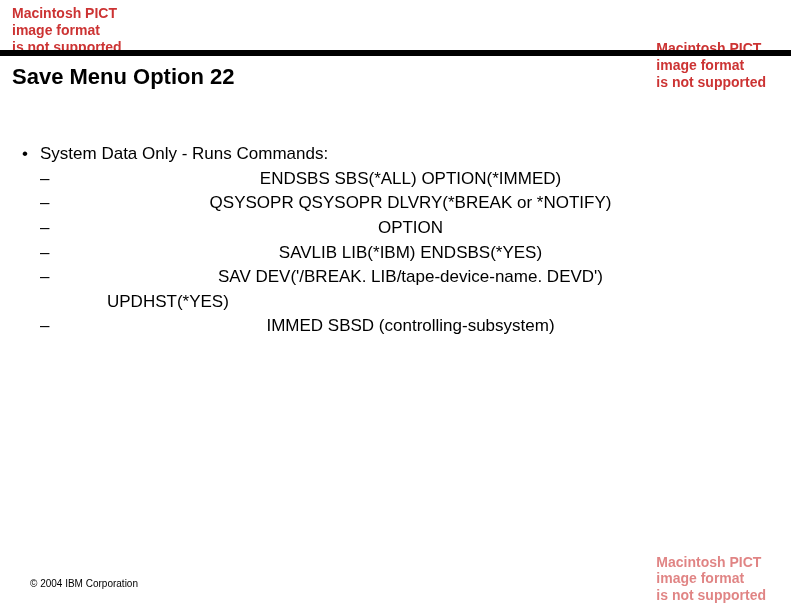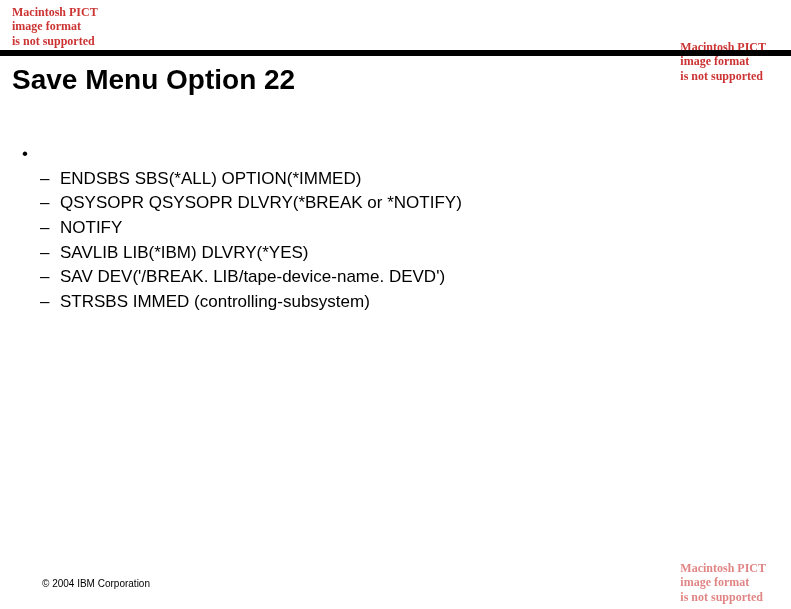--- a/index.html
+++ b/index.html
@@ -8,42 +8,42 @@
     width: 791px;
     height: 609px;
     background: #ffffff;
     font-family: Arial, Helvetica, sans-serif;
     color: #000000;
     position: relative;
     overflow: hidden;
   }
   .pict-warning {
     position: absolute;
-    font-family: Liberation Serif, serif;
-    font-size: 12px;
+    font-family: Liberation Sans, sans-serif;
+    font-size: 14px;
     line-height: 1.2;
     color: #cc3333;
     font-weight: bold;
   }
   .pict-tl { top: 5px; left: 12px; }
   .pict-tr { top: 40px; right: 25px; }
   .pict-br { bottom: 5px; right: 25px; opacity: 0.6; }
   .black-bar {
     position: absolute;
     top: 50px;
     left: 0;
     width: 100%;
     height: 6px;
     background: #000000;
   }
   .heading {
     position: absolute;
     top: 64px;
     left: 12px;
-    font-size: 28px;
+    font-size: 22px;
     font-weight: bold;
   }
   .content {
     position: absolute;
     top: 142px;
     left: 22px;
     right: 30px;
     font-size: 17px;
     line-height: 1.45;
   }
@@ -63,28 +63,29 @@
     display: flex;
     margin-left: 18px;
   }
   .sub-item .dash {
     width: 20px;
     flex-shrink: 0;
     text-align: left;
   }
   .sub-item .text {
     flex: 1;
+    text-align: center;
   }
   .continuation {
     margin-left: 85px;
   }
   .footer {
     position: absolute;
     bottom: 20px;
-    left: 42px;
+    left: 30px;
     font-size: 10px;
   }
 </style>
 </head>
 <body>
 
 <div class="pict-warning pict-tl">
   <div>Macintosh PICT</div>
   <div>image format</div>
   <div>is not supported</div>
@@ -96,45 +97,47 @@
   <div>is not supported</div>
 </div>
 
 <div class="black-bar"></div>
 
 <div class="heading">Save Menu Option 22</div>
 
 <div class="content">
   <div class="top-bullet">
     <div class="marker">•</div>
+    <div>System Data Only - Runs Commands:</div>
   </div>
   <div class="sub-list">
     <div class="sub-item">
       <div class="dash">–</div>
       <div class="text">ENDSBS SBS(*ALL) OPTION(*IMMED)</div>
     </div>
     <div class="sub-item">
       <div class="dash">–</div>
       <div class="text">QSYSOPR QSYSOPR DLVRY(*BREAK or *NOTIFY)</div>
     </div>
     <div class="sub-item">
       <div class="dash">–</div>
-      <div class="text">NOTIFY</div>
+      <div class="text">OPTION</div>
     </div>
     <div class="sub-item">
       <div class="dash">–</div>
-      <div class="text">SAVLIB LIB(*IBM) DLVRY(*YES)</div>
+      <div class="text">SAVLIB LIB(*IBM) ENDSBS(*YES)</div>
     </div>
     <div class="sub-item">
       <div class="dash">–</div>
       <div class="text">SAV DEV('/BREAK. LIB/tape-device-name. DEVD')</div>
     </div>
+    <div class="continuation">UPDHST(*YES)</div>
     <div class="sub-item">
       <div class="dash">–</div>
-      <div class="text">STRSBS IMMED (controlling-subsystem)</div>
+      <div class="text">IMMED SBSD (controlling-subsystem)</div>
     </div>
   </div>
 </div>
 
 <div class="footer">© 2004 IBM Corporation</div>
 
 <div class="pict-warning pict-br">
   <div>Macintosh PICT</div>
   <div>image format</div>
   <div>is not supported</div>

